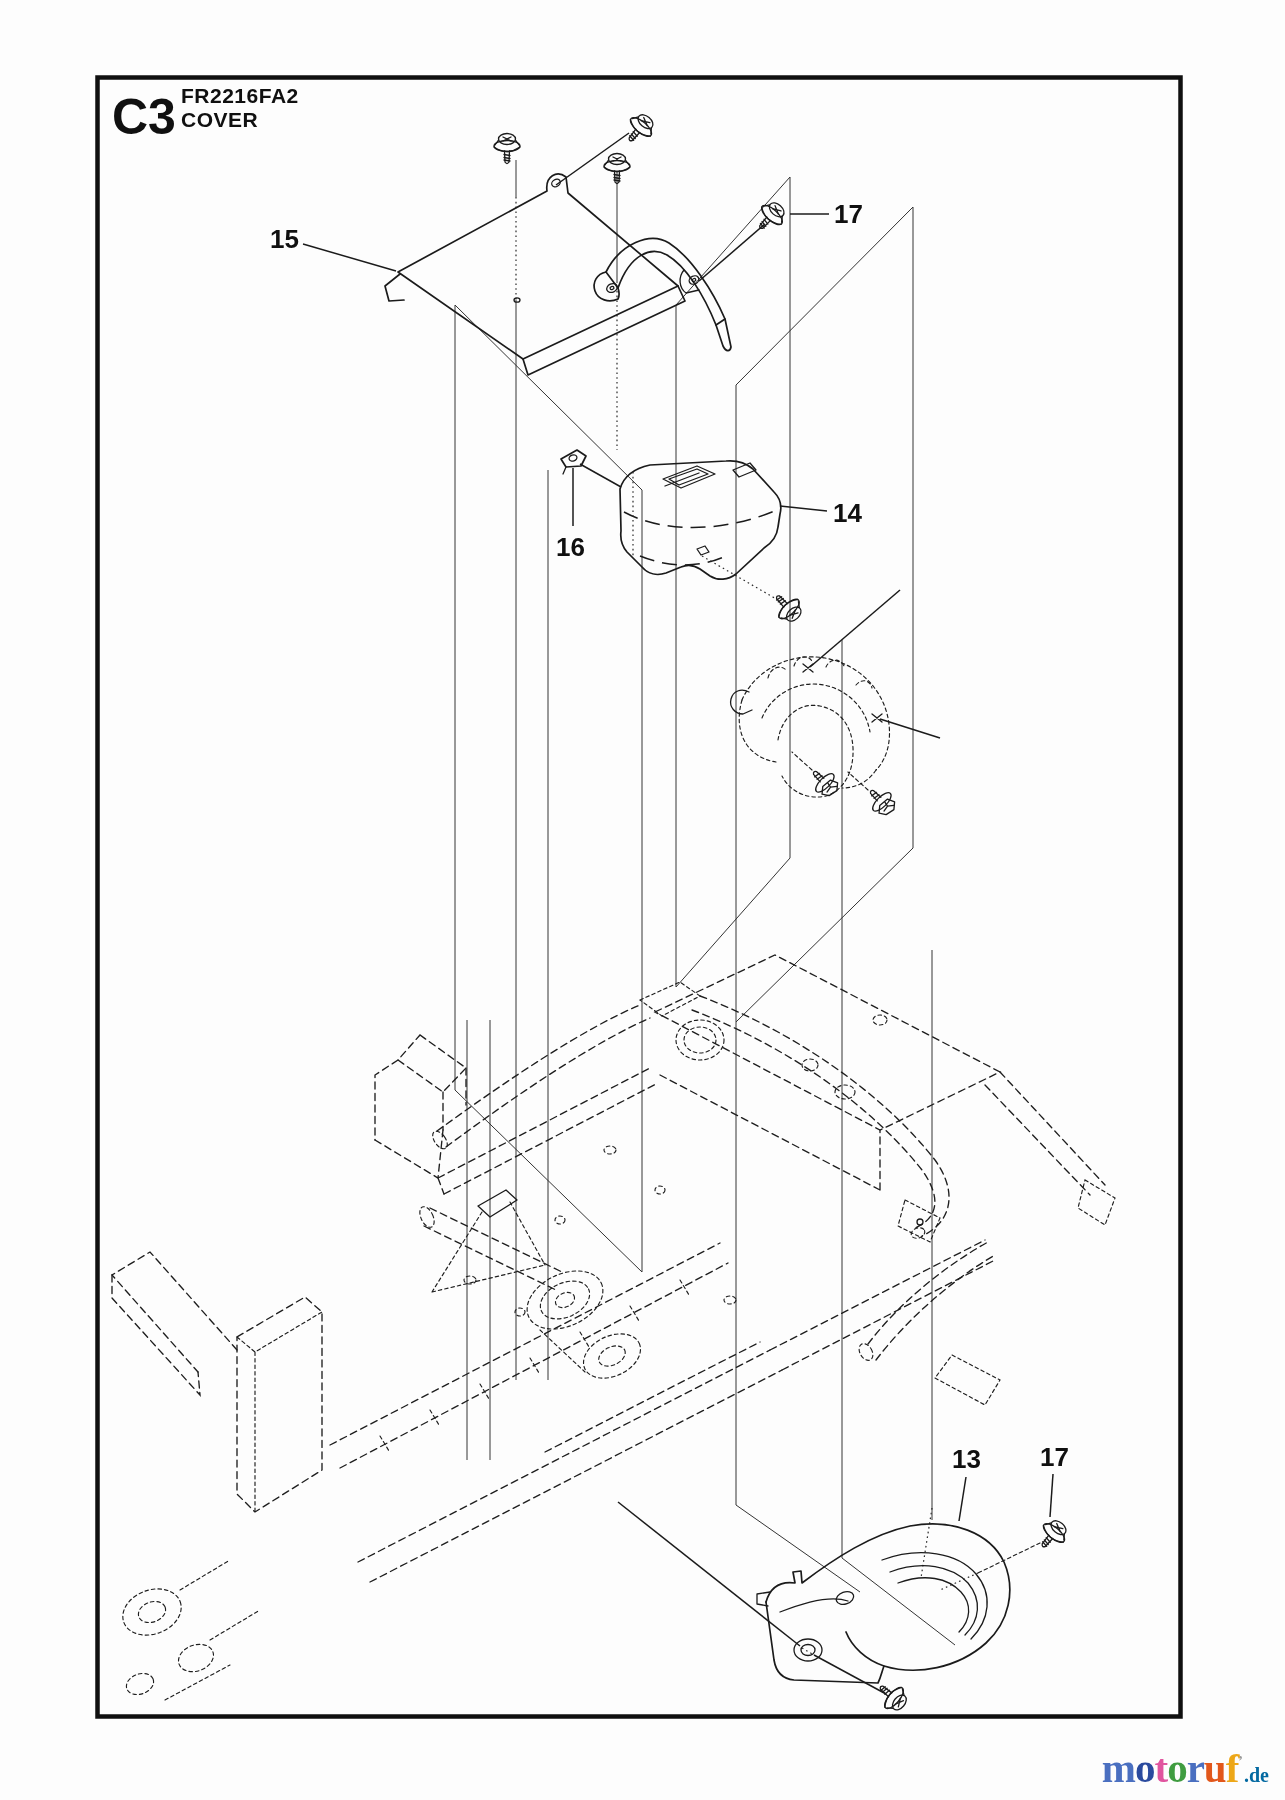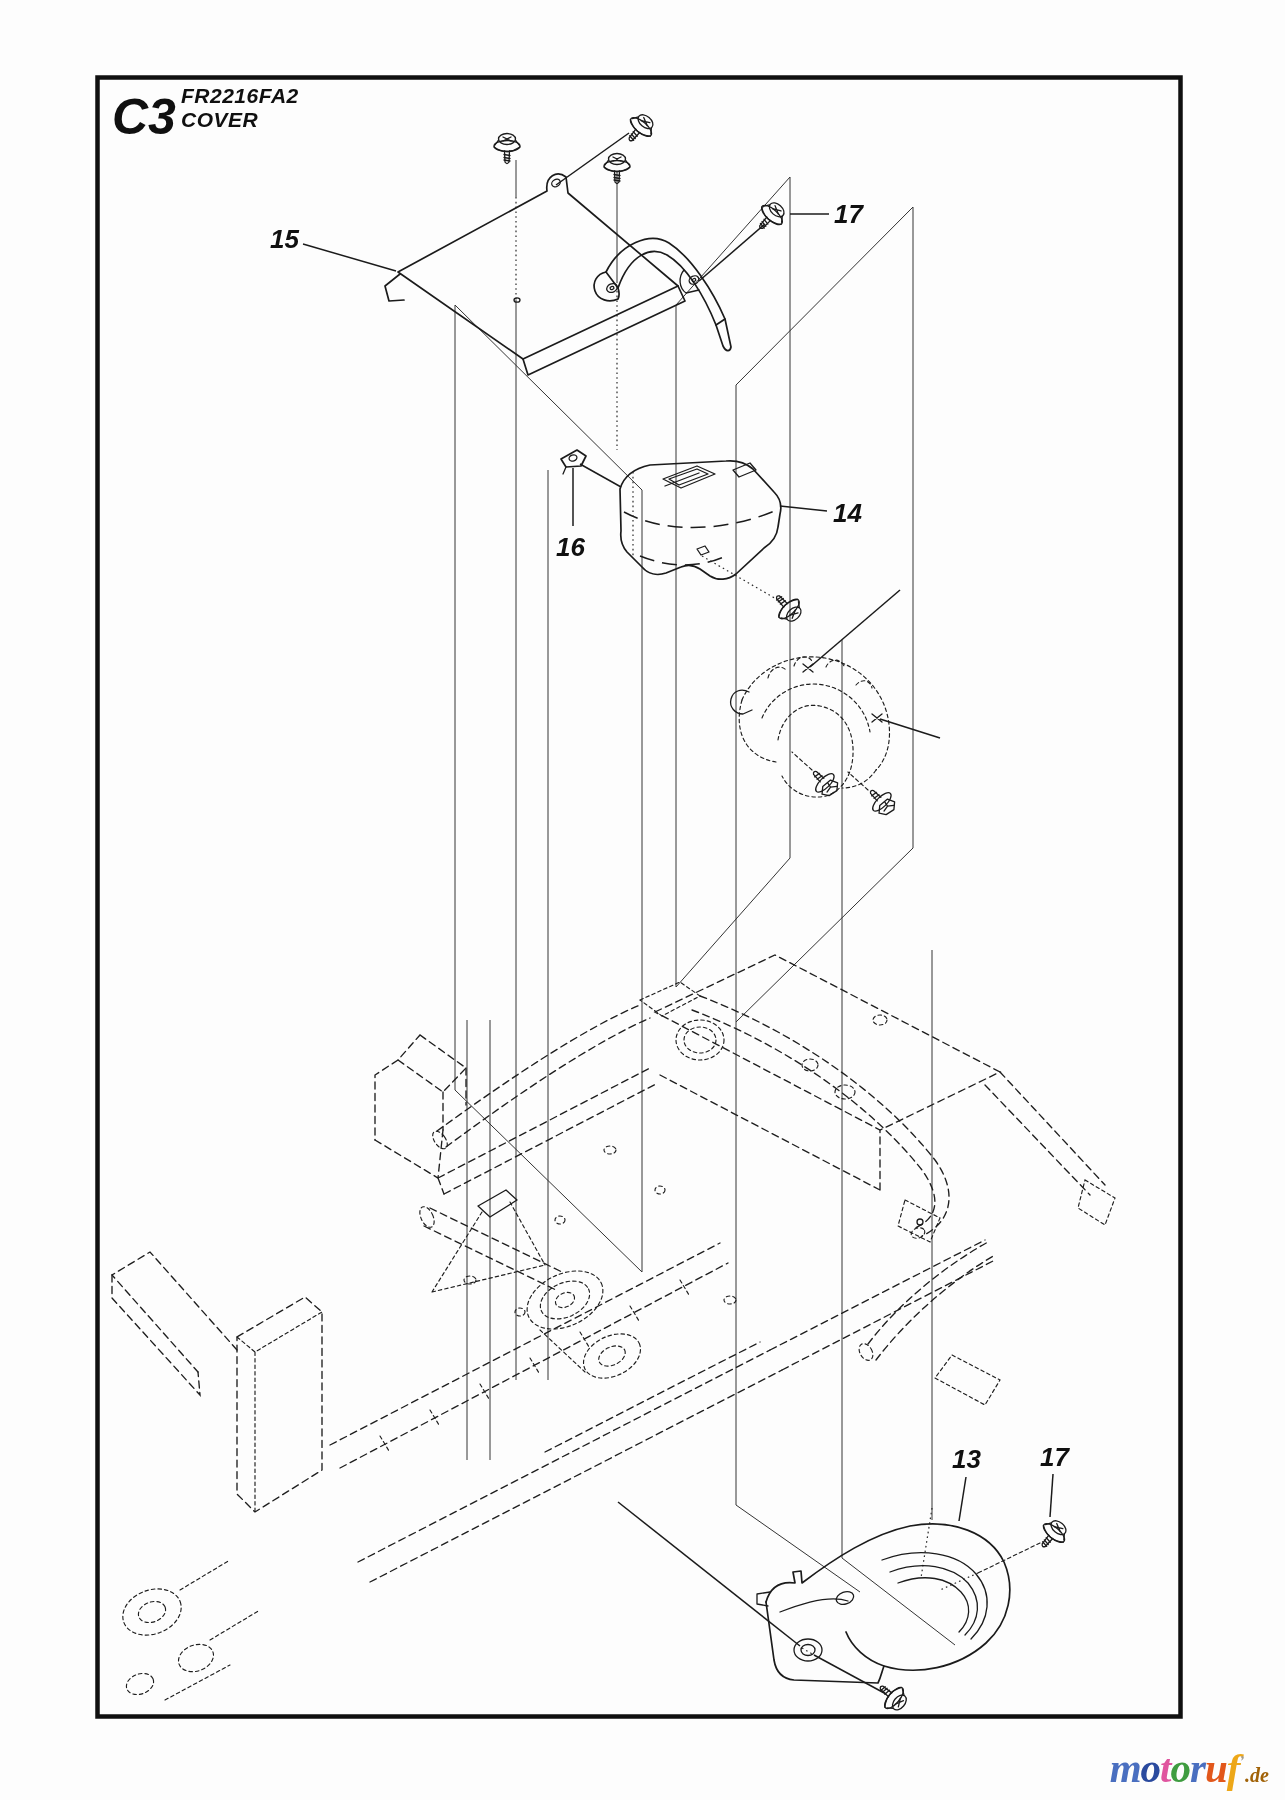--- a/index.html
+++ b/index.html
@@ -1,17 +1,17 @@
 <!DOCTYPE html>
 <html><head>
 <meta charset="utf-8">
 <style>
   html,body{margin:0;padding:0;background:#fdfdfd;}
   .page{position:relative;width:1285px;height:1800px;background:#fdfdfd;overflow:hidden;
-        font-family:"Liberation Sans",sans-serif;font-style:italic;}
+        font-family:"Liberation Sans",sans-serif;}
   svg{position:absolute;left:0;top:0;}
   
   .s  {fill:none;stroke:#1b1b1b;stroke-width:1.7;stroke-linecap:round;stroke-linejoin:round;}
   .s2 {fill:none;stroke:#1b1b1b;stroke-width:1.3;stroke-linecap:round;stroke-linejoin:round;}
   .t  {fill:none;stroke:#343434;stroke-width:1;}
   .d  {fill:none;stroke:#1e1e1e;stroke-width:1.35;stroke-dasharray:7 4.5;stroke-linecap:round;}
   .d2 {fill:none;stroke:#1e1e1e;stroke-width:1.15;stroke-dasharray:3.5 3;stroke-linecap:round;}
   .dot{fill:none;stroke:#2a2a2a;stroke-width:1.2;stroke-dasharray:1.6 3.2;}
   .ld {fill:none;stroke:#1b1b1b;stroke-width:1.5;}
   .ldash{fill:none;stroke:#1b1b1b;stroke-width:1.5;stroke-dasharray:15 8;}
@@ -259,15 +259,15 @@
 
   <div class="logo">
     <span class="lt" style="color:#4a6fc0">m</span>
       <span class="lt" style="color:#2a4a9e">o</span>
       <span class="lt" style="color:#e0559f">t</span>
       <span class="lt" style="color:#3f9c40">o</span>
       <span class="lt" style="color:#4a6fc0">r</span>
       <span class="lt" style="color:#e2571b">u</span>
       <span class="lt" style="color:#eda718">f</span>
       <span class="mk" style="color:#9a9a9a">’</span>
-      <span class="dom" style="color:#a16207">.de</span>
+      <span class="dom" style="color:#0369a1">.de</span>
   </div>
 </div>
 
 </body></html>

